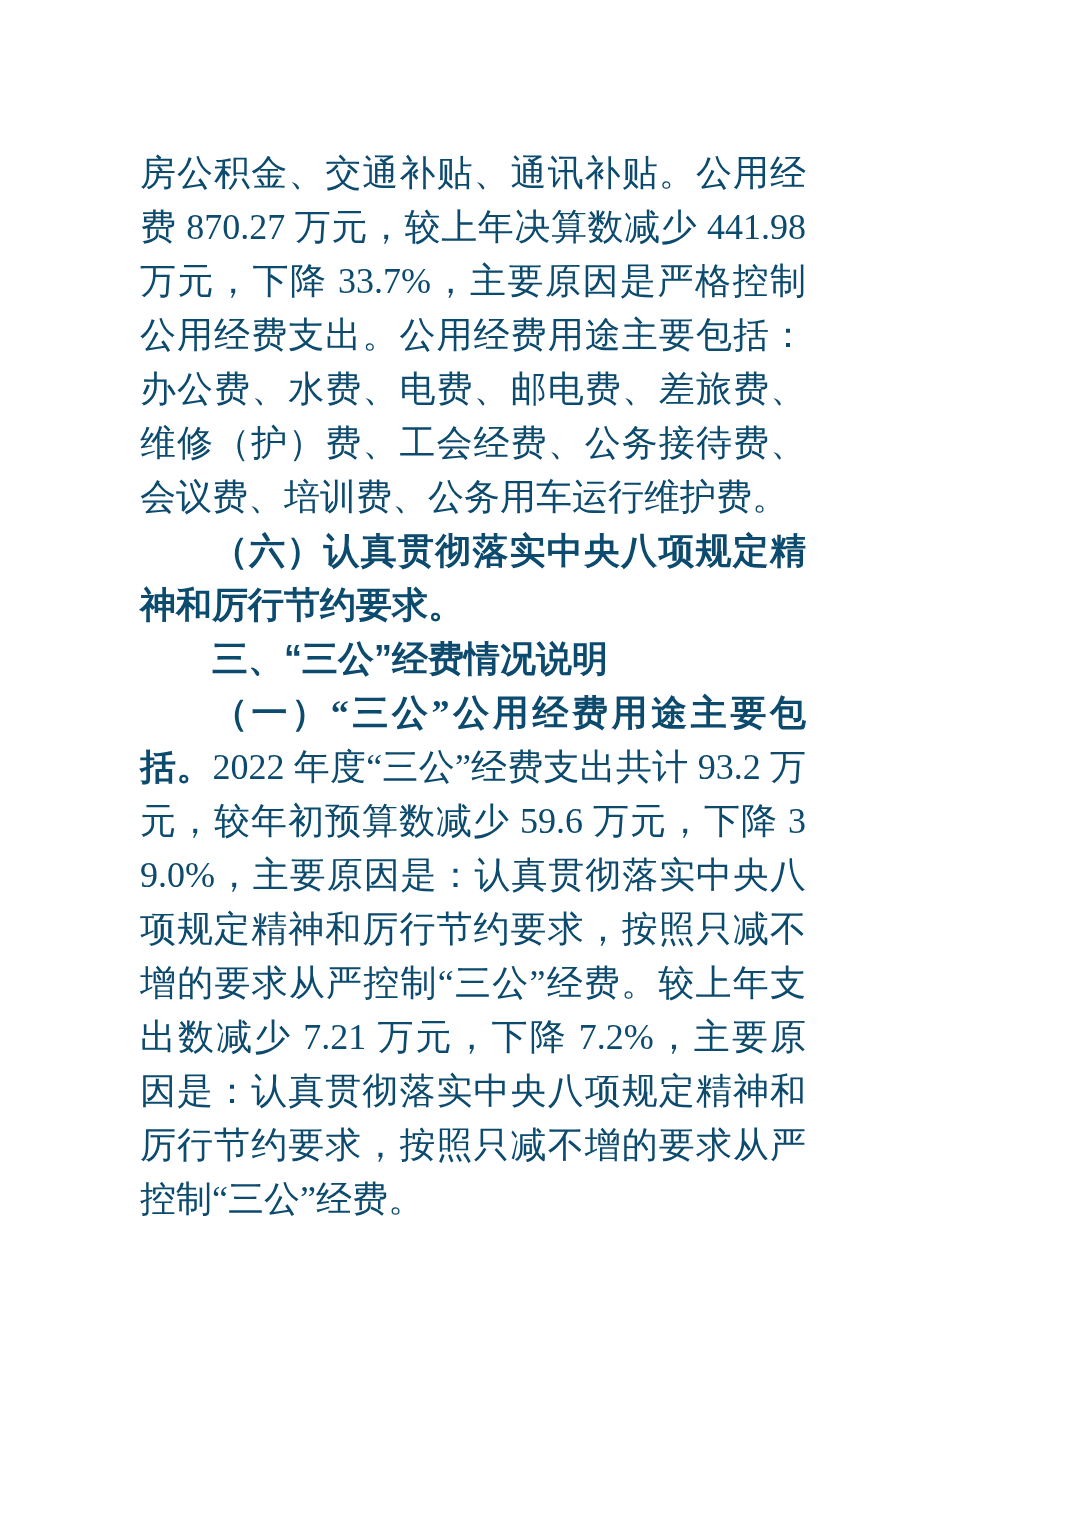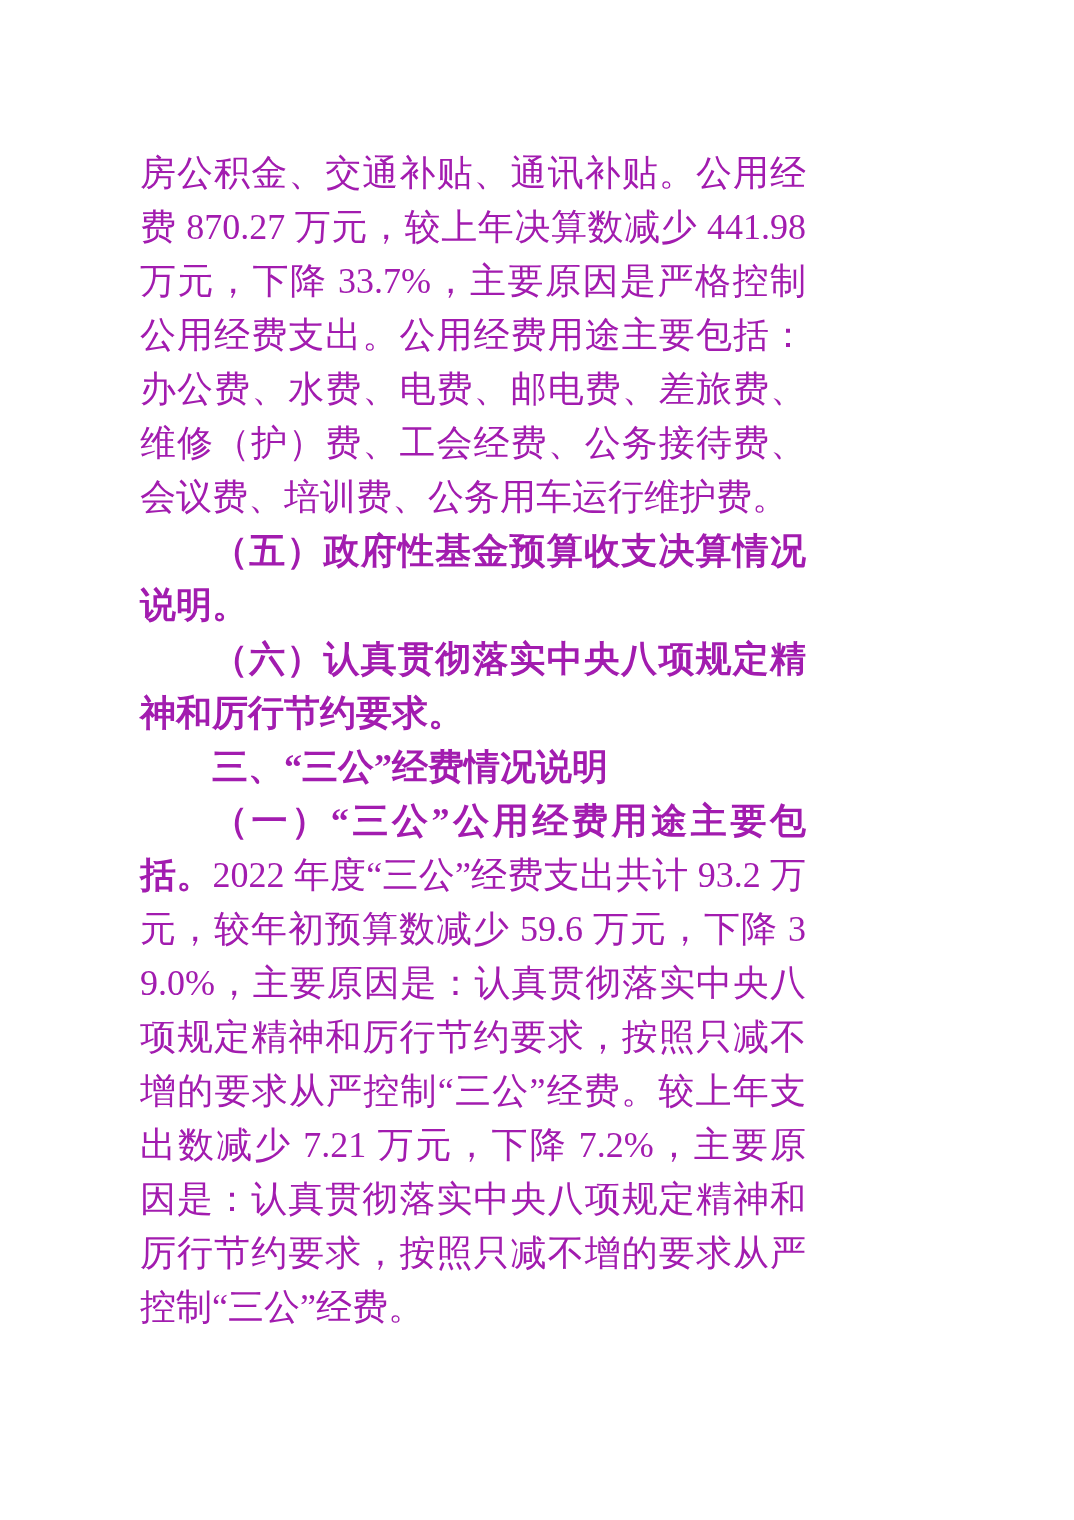--- a/index.html
+++ b/index.html
@@ -12,51 +12,50 @@
     position: relative;
     width: 948px;
     height: 1520px;
     box-sizing: border-box;
     background: #ffffff;
     padding: 146px 142px 0 140px;
     overflow: hidden;
     font-family: "Liberation Serif", "DejaVu Serif", serif;
     font-size: 36px;
     line-height: 54px;
-    color: #a21caf;
+    color: #0c4a6e;
     text-align: justify;
     text-justify: inter-character;
   }
   .para {
     margin: 0;
     padding: 0;
     word-break: break-all;
   }
   .indent {
     text-indent: 2em;
   }
   .bold {
     font-weight: bold;
   }
   .heading-kai {
     font-weight: bold;
   }
   .heading-hei {
     font-weight: bold;
-    font-family: Liberation Serif, serif;
+    font-family: Liberation Sans, sans-serif;
   }
 </style>
 </head>
 <body>
 
 <div class="page">
 
   <p class="para">房公积金、交通补贴、通讯补贴。公用经费 870.27 万元，较上年决算数减少 441.98 万元，下降 33.7%，主要原因是严格控制公用经费支出。公用经费用途主要包括：办公费、水费、电费、邮电费、差旅费、维修（护）费、工会经费、公务接待费、会议费、培训费、公务用车运行维护费。</p>
 
-  <p class="para indent heading-kai">（五）政府性基金预算收支决算情况说明。</p>
 
 
   <p class="para indent heading-kai">（六）认真贯彻落实中央八项规定精神和厉行节约要求。</p>
 
 
   <p class="para indent heading-hei">三、“三公”经费情况说明</p>
 
   <p class="para indent"><span class="bold">（一）“三公”公用经费用途主要包括。</span><span>2022 年度“三公”经费支出共计 93.2 万元，较年初预算数减少 59.6 万元，下降 39.0%，主要原因是：认真贯彻落实中央八项规定精神和厉行节约要求，按照只减不增的要求从严控制“三公”经费。较上年支出数减少 7.21 万元，下降 7.2%，主要原因是：认真贯彻落实中央八项规定精神和厉行节约要求，按照只减不增的要求从严控制“三公”经费。</span></p>
 
 </div>

